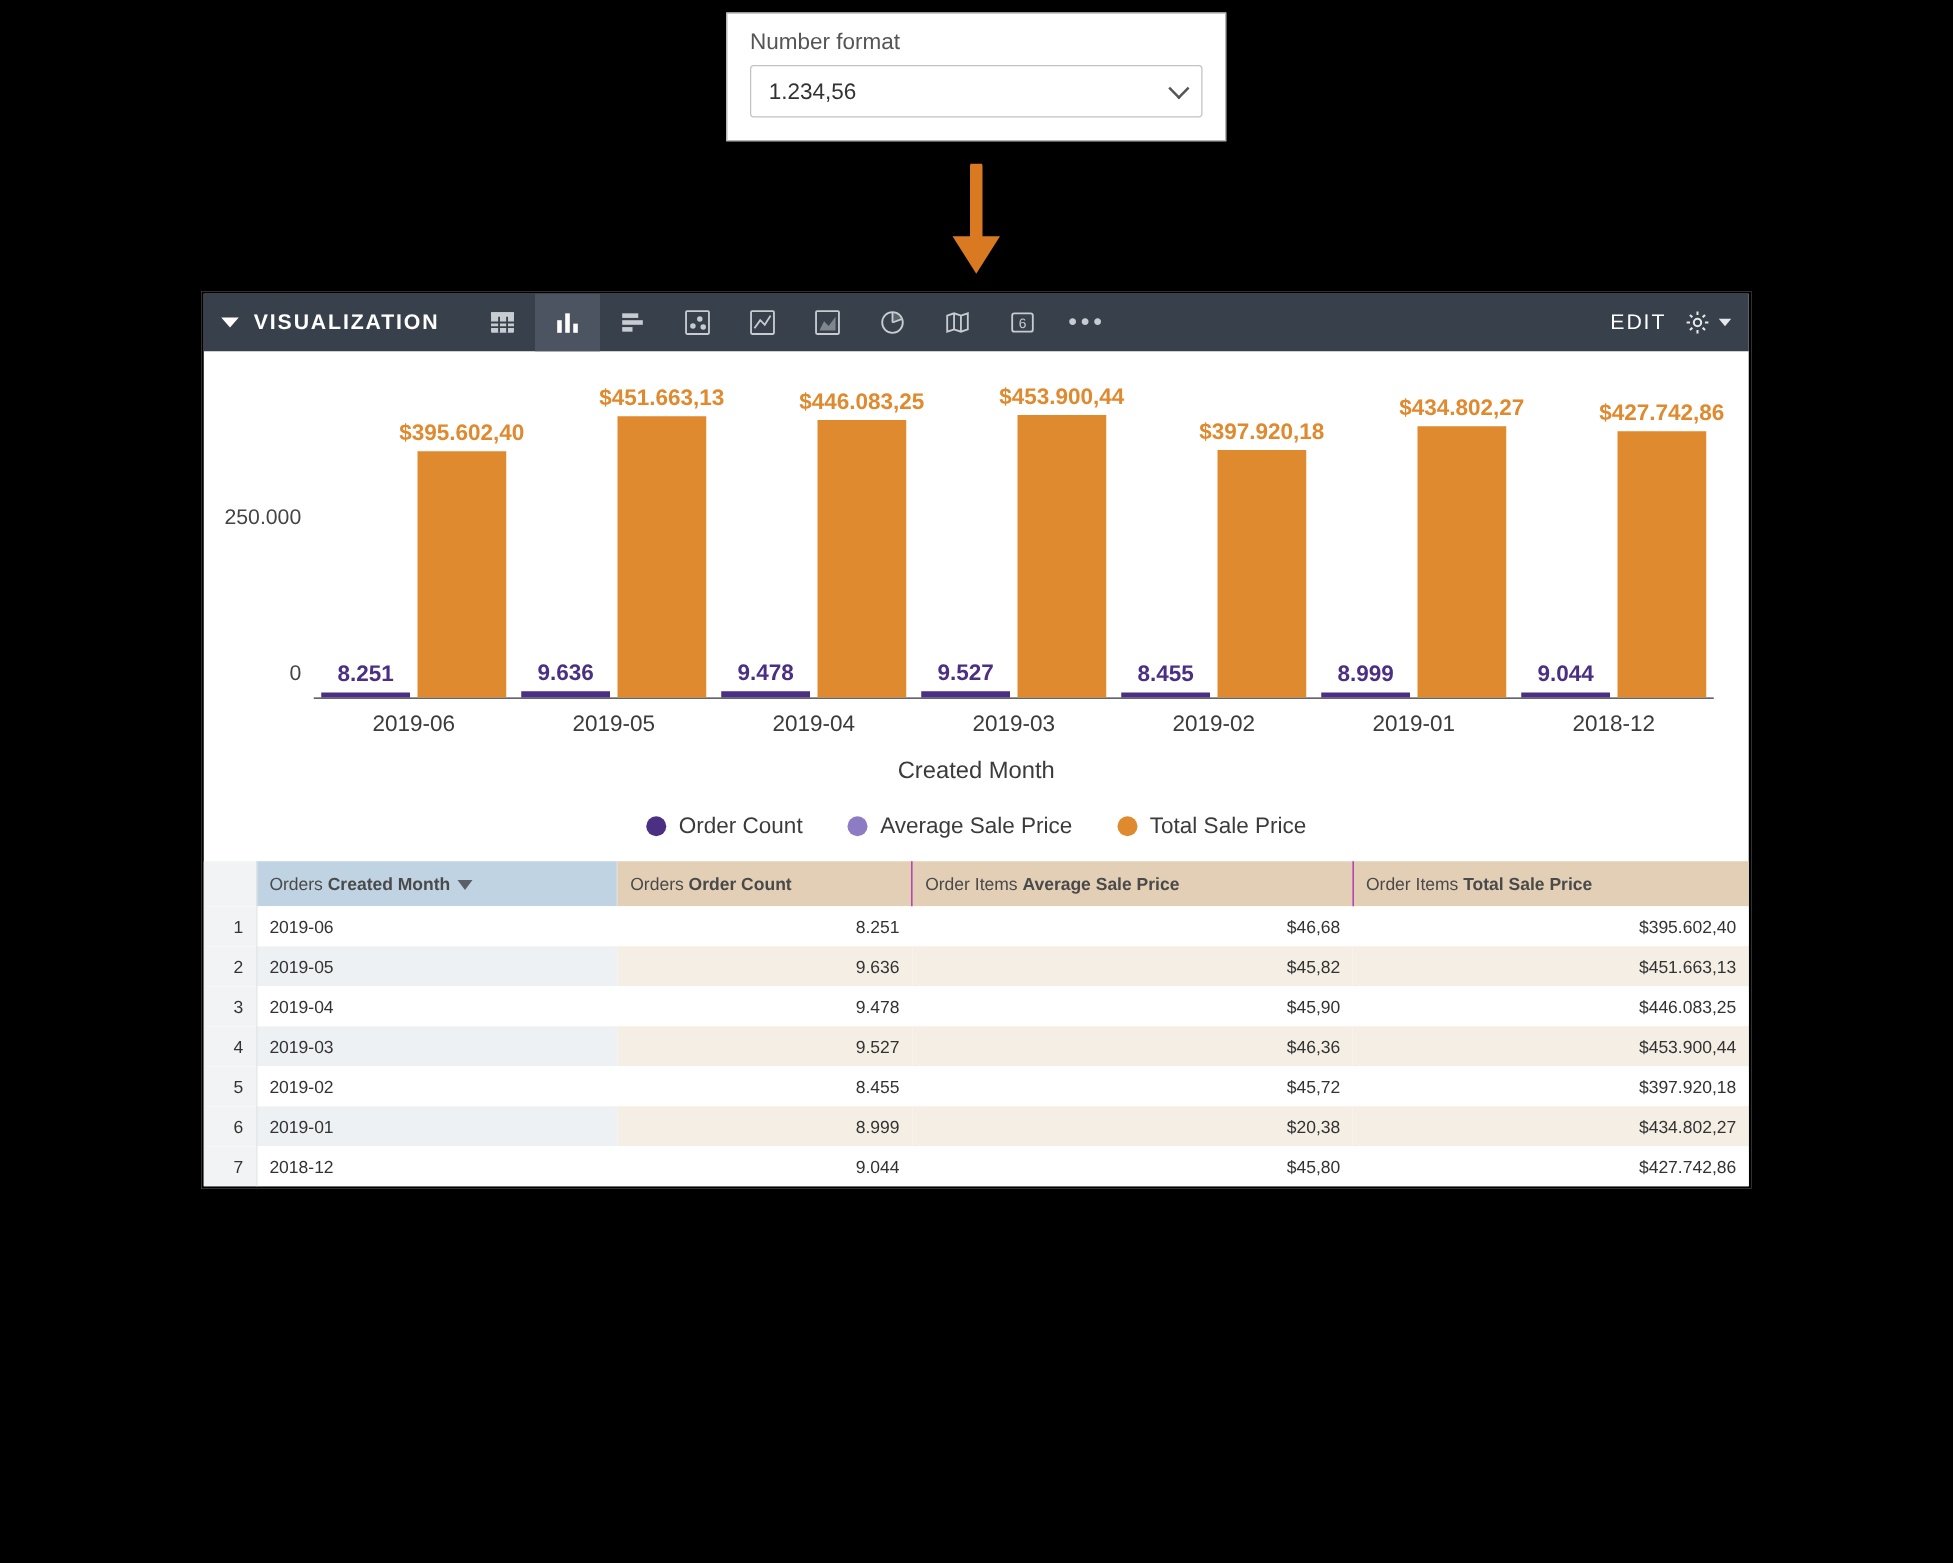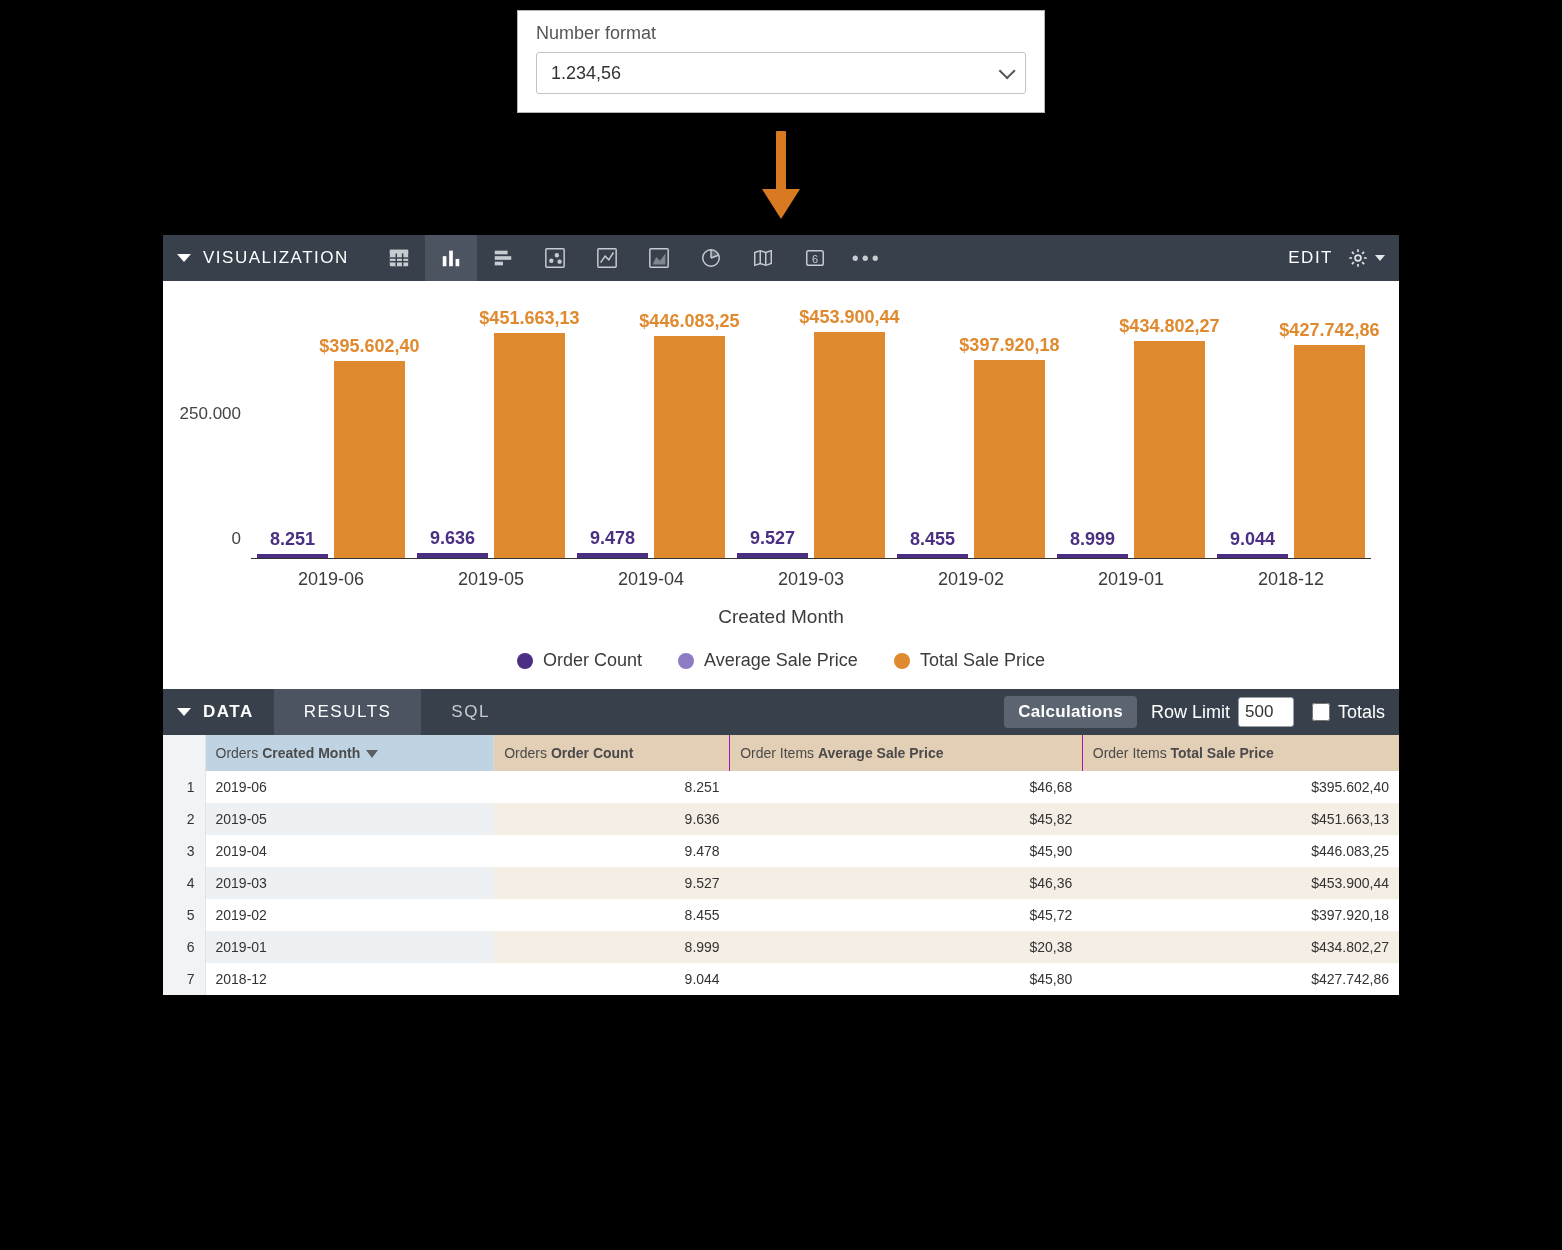--- a/index.html
+++ b/index.html
@@ -1,36 +1,36 @@
 <!DOCTYPE html>
 <html><head>
 <meta charset="utf-8">
 <style>
   * { box-sizing: border-box; margin: 0; padding: 0; }
   body { font-family: -apple-system, BlinkMacSystemFont, "Segoe UI", Helvetica, Arial, sans-serif; background: #000; padding: 10px; color: #333; }
   .page-wrap { width: 1240px; margin: 0 auto; }
 
   
-  .nf-card { background: #fff; border: 1px solid #b5b5b5; width: 528px; margin: 0 auto; padding: 12px 18px 18px 18px; box-shadow: 0 1px 3px rgba(0,0,0,.2); }
+  .nf-card { background: #fff; border: 1px solid #b5b5b5; width: 400px; margin: 0 auto; padding: 12px 18px 18px 18px; box-shadow: 0 1px 3px rgba(0,0,0,.2); }
   .nf-label { color: #555; font-size: 18px; margin-bottom: 8px; }
   .nf-select { position: relative; }
   .nf-select-box { border: 1px solid #c2c2c2; border-radius: 3px; height: 42px; line-height: 42px; padding: 0 14px; font-size: 18px; color: #333; cursor: pointer; display: flex; align-items: center; justify-content: space-between; }
   .chev-down::after { content: ""; display: inline-block; width: 10px; height: 10px; border-right: 2px solid #555; border-bottom: 2px solid #555; transform: rotate(45deg) translateY(-3px); }
 
   
   .big-arrow { display: flex; justify-content: center; margin: 18px 0 12px 0; }
   .big-arrow svg { width: 46px; height: 90px; }
 
   
   .panel { background: #fff; border: 2px solid #000; }
 
   
   .darkbar { background: #38414b; color: #fff; display: flex; align-items: center; height: 46px; padding: 0 14px; font-size: 17px; }
   .darkbar .caret { width: 0; height: 0; border-left: 7px solid transparent; border-right: 7px solid transparent; border-top: 8px solid #fff; margin-right: 12px; cursor: pointer; }
-  .darkbar .title { letter-spacing: 1.5px; font-weight: 400; margin-right: 24px; }
+  .darkbar .title { letter-spacing: 1.5px; font-weight: 700; margin-right: 24px; }
   .viz-icons { display: flex; gap: 0; }
   .viz-icon { width: 52px; height: 46px; display: flex; align-items: center; justify-content: center; cursor: pointer; color: #c7ccd1; }
   .viz-icon.active { background: #4b5460; color: #fff; }
   .viz-icon svg { width: 22px; height: 22px; stroke: currentColor; fill: none; stroke-width: 1.6; }
   .viz-icon.filled svg { fill: currentColor; stroke: none; }
   .darkbar .spacer { flex: 1; }
   .edit-btn { letter-spacing: 1.5px; font-weight: 500; margin-right: 14px; cursor: pointer; }
   .gear { display: flex; align-items: center; gap: 6px; cursor: pointer; color: #e5e7ea; }
   .gear svg { width: 22px; height: 22px; }
   .gear .mini-caret { width: 0; height: 0; border-left: 5px solid transparent; border-right: 5px solid transparent; border-top: 6px solid #e5e7ea; }
@@ -278,34 +278,20 @@
             <span class="legend-dot" style="background: rgb(141, 124, 195);"></span>
             <span>Average Sale Price</span>
           </div>
           <div class="legend-item">
             <span class="legend-dot" style="background: rgb(224, 138, 47);"></span>
             <span>Total Sale Price</span>
           </div>
         </div>
     </div>
 
-    <div class="databar">
-      <div class="caret"></div>
-      <div class="title">DATA</div>
-      <div class="tab active">RESULTS</div>
-      <div class="tab">SQL</div>
-      <div class="spacer"></div>
-      <div class="calc-btn">Calculations</div>
-      <span class="rowlimit-label">Row Limit</span>
-      <input class="rowlimit-input" value="500" style="">
-      <label class="totals-wrap">
-        <input type="checkbox" style="">
-        <span>Totals</span>
-      </label>
-    </div>
 
     <table class="data">
       <thead>
         <tr id="head-row">
             <th class="rownum-head"></th>
             <th class="dim"><span>Orders </span><span class="strong">Created Month</span><span class="sort-caret"></span></th>
             <th class="meas"><span>Orders </span><span class="strong">Order Count</span></th>
             <th class="meas"><span>Order Items </span><span class="strong">Average Sale Price</span></th>
             <th class="meas"><span>Order Items </span><span class="strong">Total Sale Price</span></th>
           </tr>

